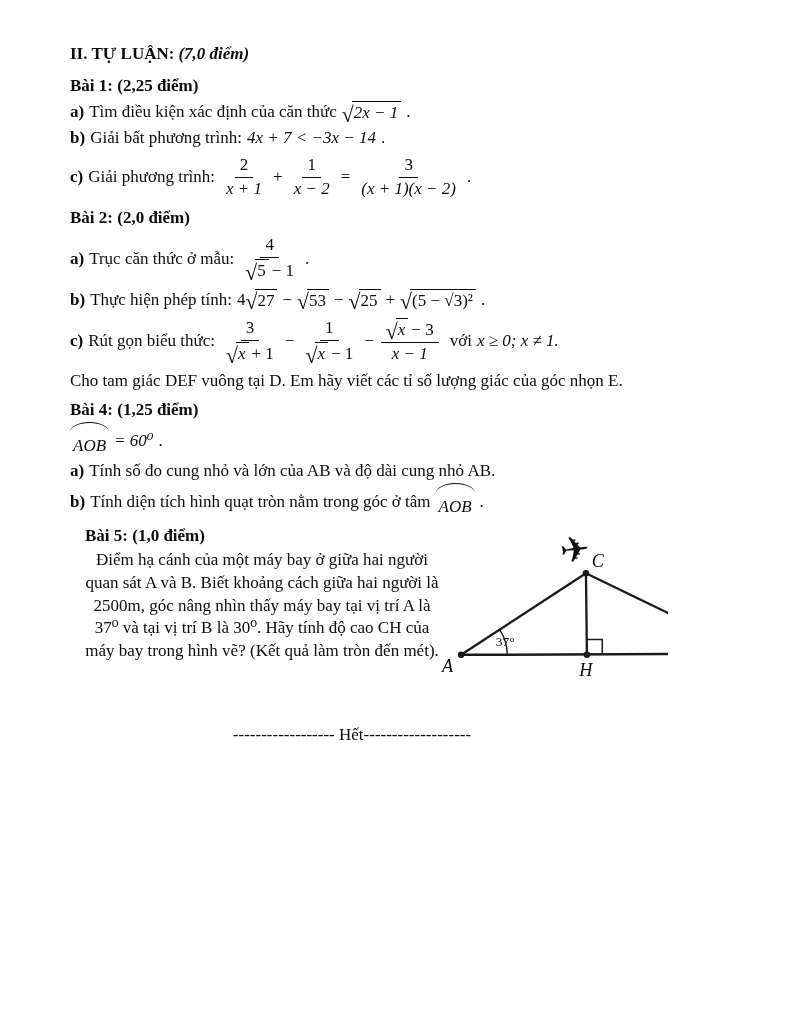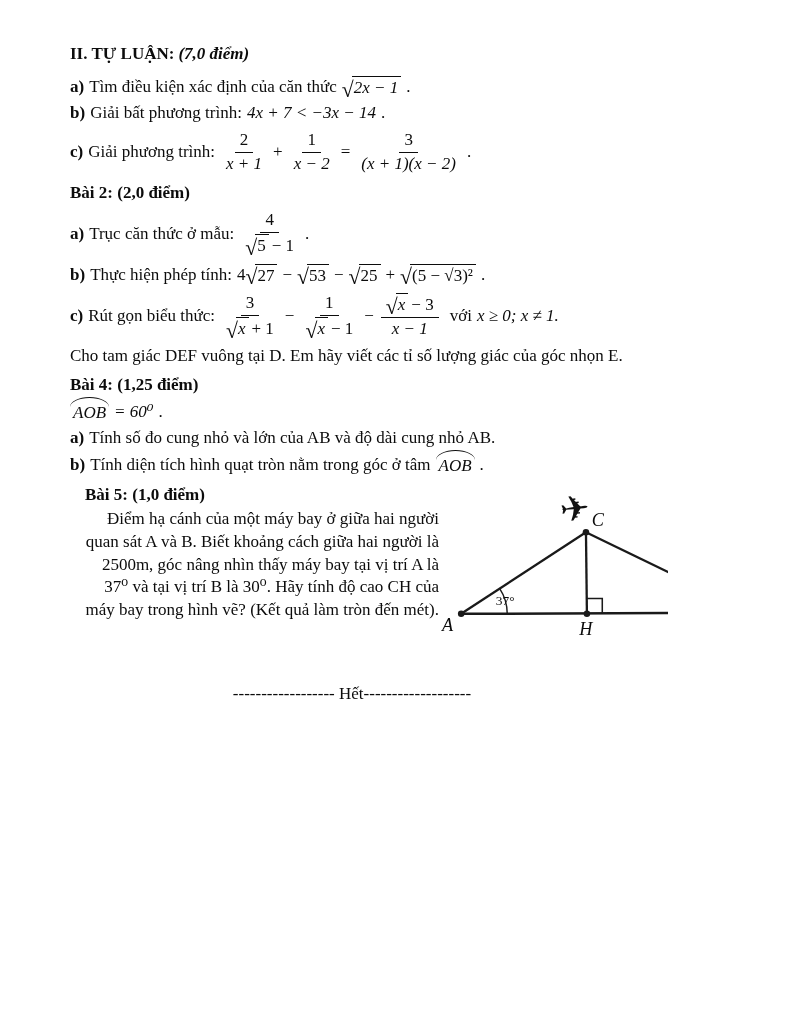--- a/index.html
+++ b/index.html
@@ -29,48 +29,49 @@
   .frac { display:inline-flex; flex-direction:column; align-items:center; line-height:1.22; margin:0 2px; text-align:center; }
   .frac .num { border-bottom:1.4px solid #0c0c0c; padding:0 5px 1px 5px; display:inline-flex; align-items:flex-end; }
   .frac .den { padding:1px 4px 0 4px; display:inline-flex; align-items:flex-end; }
 
   
   .sqrt { display:inline-flex; align-items:flex-end; }
   .sqrt .rsign { font-size:1.28em; line-height:0.85; transform:translateY(1px); }
   .sqrt .rad { border-top:1.4px solid #0c0c0c; padding:1px 3px 0 2px; margin-left:-2px; }
 
   
-  .archat { font-style:italic; position:relative; display:inline-block; padding:3px 3px 0 3px;text-align:center; }
+  .archat { font-style:italic; position:relative; display:inline-block; padding:11px 3px 0 3px;text-align:center; }
   .archat::before {
     content:""; position:absolute; left:0; right:0; top:-3px; height:9px;
     border-top:1.6px solid #0c0c0c;
     border-radius:50% 50% 0 0 / 100% 100% 0 0;
   }
 
   .bai5-row { display:flex; align-items:flex-start; margin-top:2px; }
   .bai5-left { width:354px; flex:none;margin-left:15px; }
-  .bai5-left .para { line-height:1.33; white-space:normal; text-align:right; }
+  .bai5-left .para { line-height:1.33; white-space:normal; text-align:center; }
   .figure-col { flex:1; padding-left:2px; }
 
   .footer { text-align:center; margin-top:38px; font-size:17px; }
 
   svg text { font-family:"Liberation Serif","DejaVu Serif",serif; }
   .fig-label { font-style:italic; font-size:19px; fill:#0c0c0c; }
   .fig-angle { font-size:14px; fill:#0c0c0c; }
   .plane { font-family:"DejaVu Sans",sans-serif; font-size:37px; fill:#111; }
 </style>
 </head>
 <body>
 
 <div class="page">
 
   <div class="h-section">
     <span class="b">II. TỰ LUẬN:</span><span class="gap"></span><span class="bi">(7,0 điểm)</span>
   </div>
 
+  <div class="h-bai">Bài 1: (2,25 điểm)</div>
 
   <div class="line">
     <span class="b">a)</span>
     <span>Tìm điều kiện xác định của căn thức</span>
     <span class="sqrt">
         <span class="rsign">√</span>
         <span class="rad it">2x − 1</span>
       </span>
     <span>.</span>
   </div>

